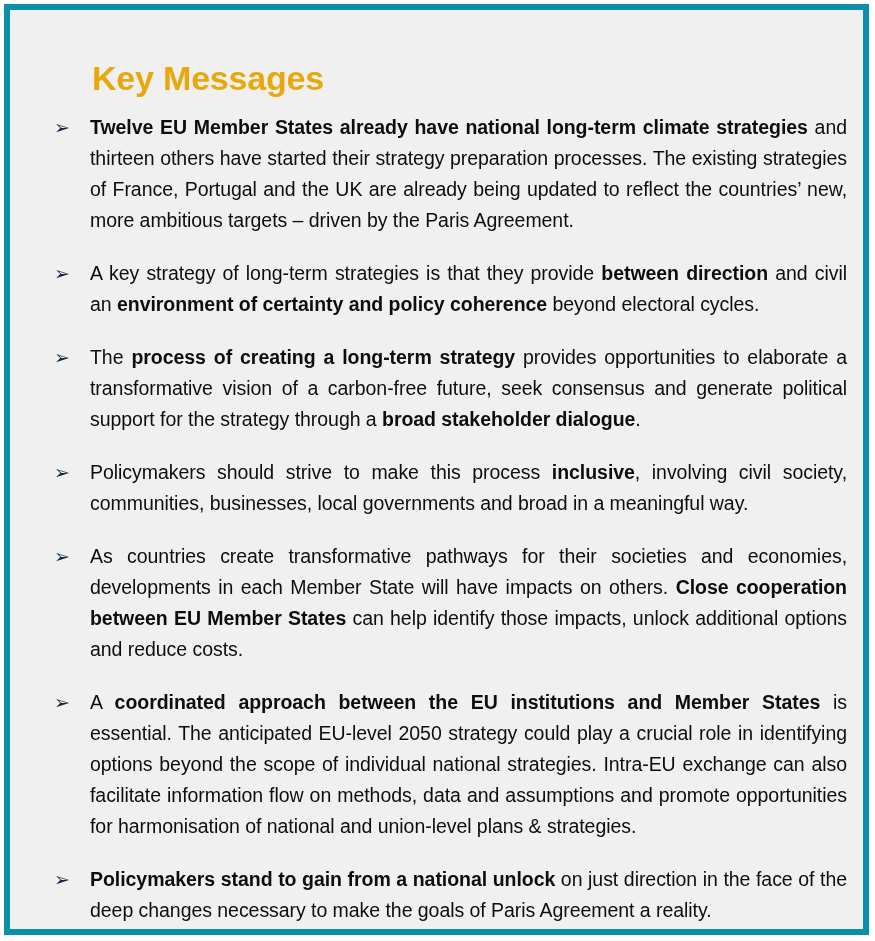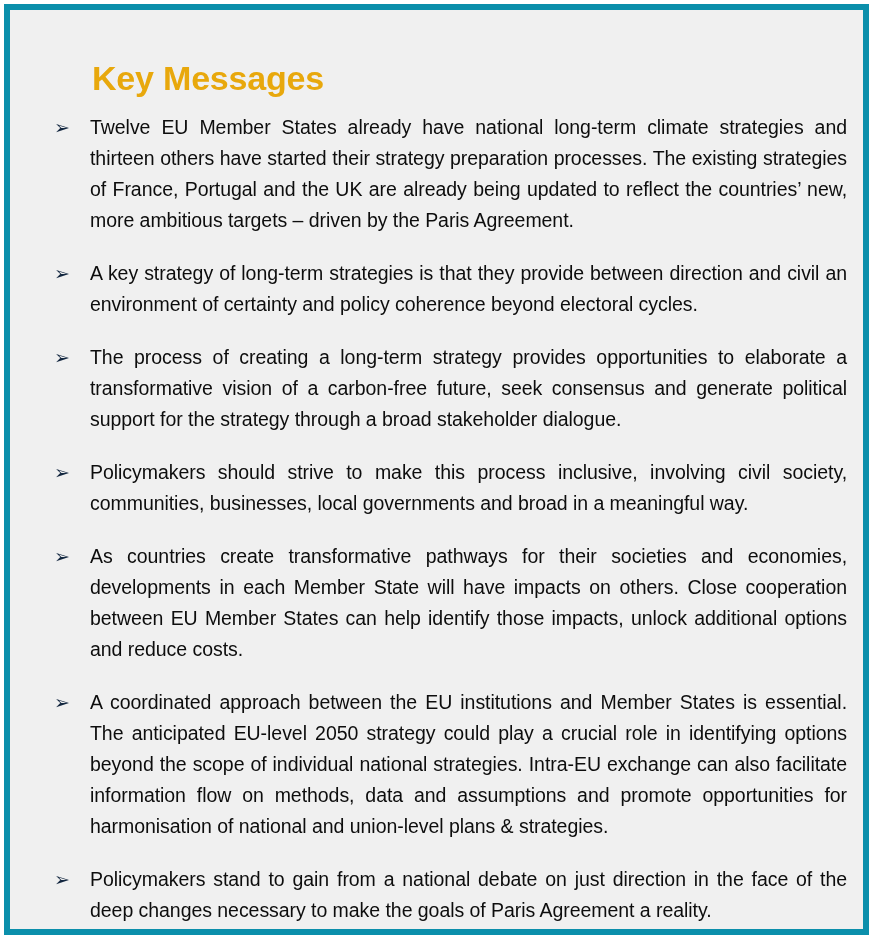--- a/index.html
+++ b/index.html
@@ -74,21 +74,21 @@
     font-size: 19px;
     line-height: 31px;
     color: #12263f;
   }
 
   .bullet-text {
     display: block;
   }
 
   .bullet-text b {
-    font-weight: normal;
+    font-weight: bold;
   }
 </style>
 </head>
 <body>
 
 <div class="callout-box">
   <div class="inner">
 
     <div class="box-title">Key Messages</div>
 
@@ -112,18 +112,18 @@
         <li class="bullet-item">
           <span class="bullet-marker">➢</span>
           <span class="bullet-text"><span>As countries create transformative pathways for their societies and economies, developments in each Member State will have impacts on others. </span><b>Close cooperation between EU Member States</b><span> can help identify those impacts, unlock additional options and reduce costs.</span></span>
         </li>
         <li class="bullet-item">
           <span class="bullet-marker">➢</span>
           <span class="bullet-text"><span>A </span><b>coordinated approach between the EU institutions and Member States</b><span> is essential. The anticipated EU-level 2050 strategy could play a crucial role in identifying options beyond the scope of individual national strategies. Intra-EU exchange can also facilitate information flow on methods, data and assumptions and promote opportunities for harmonisation of national and union-level plans &amp; strategies.</span></span>
         </li>
         <li class="bullet-item">
           <span class="bullet-marker">➢</span>
-          <span class="bullet-text"><b>Policymakers stand to gain from a national debate</b><span> on just direction in the face of the deep changes necessary to make the goals of Paris Agreement a reality.</span></span>
+          <span class="bullet-text"><b>Policymakers stand to gain from a national unlock</b><span> on just direction in the face of the deep changes necessary to make the goals of Paris Agreement a reality.</span></span>
         </li>
       </ul>
 
   </div>
 </div>
 
 </body></html>

